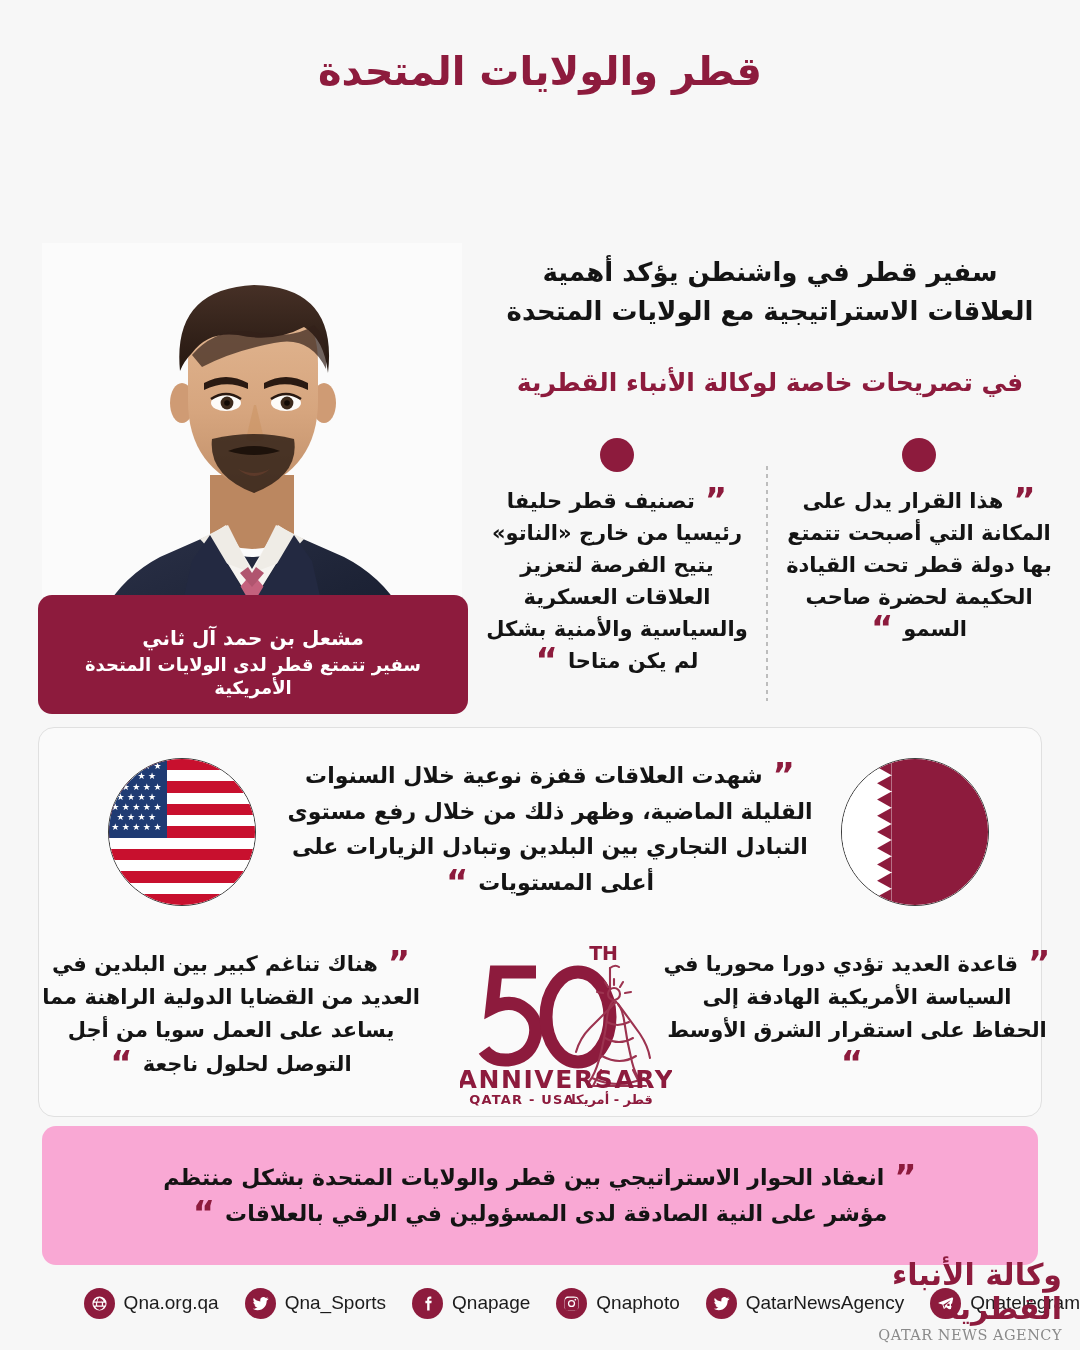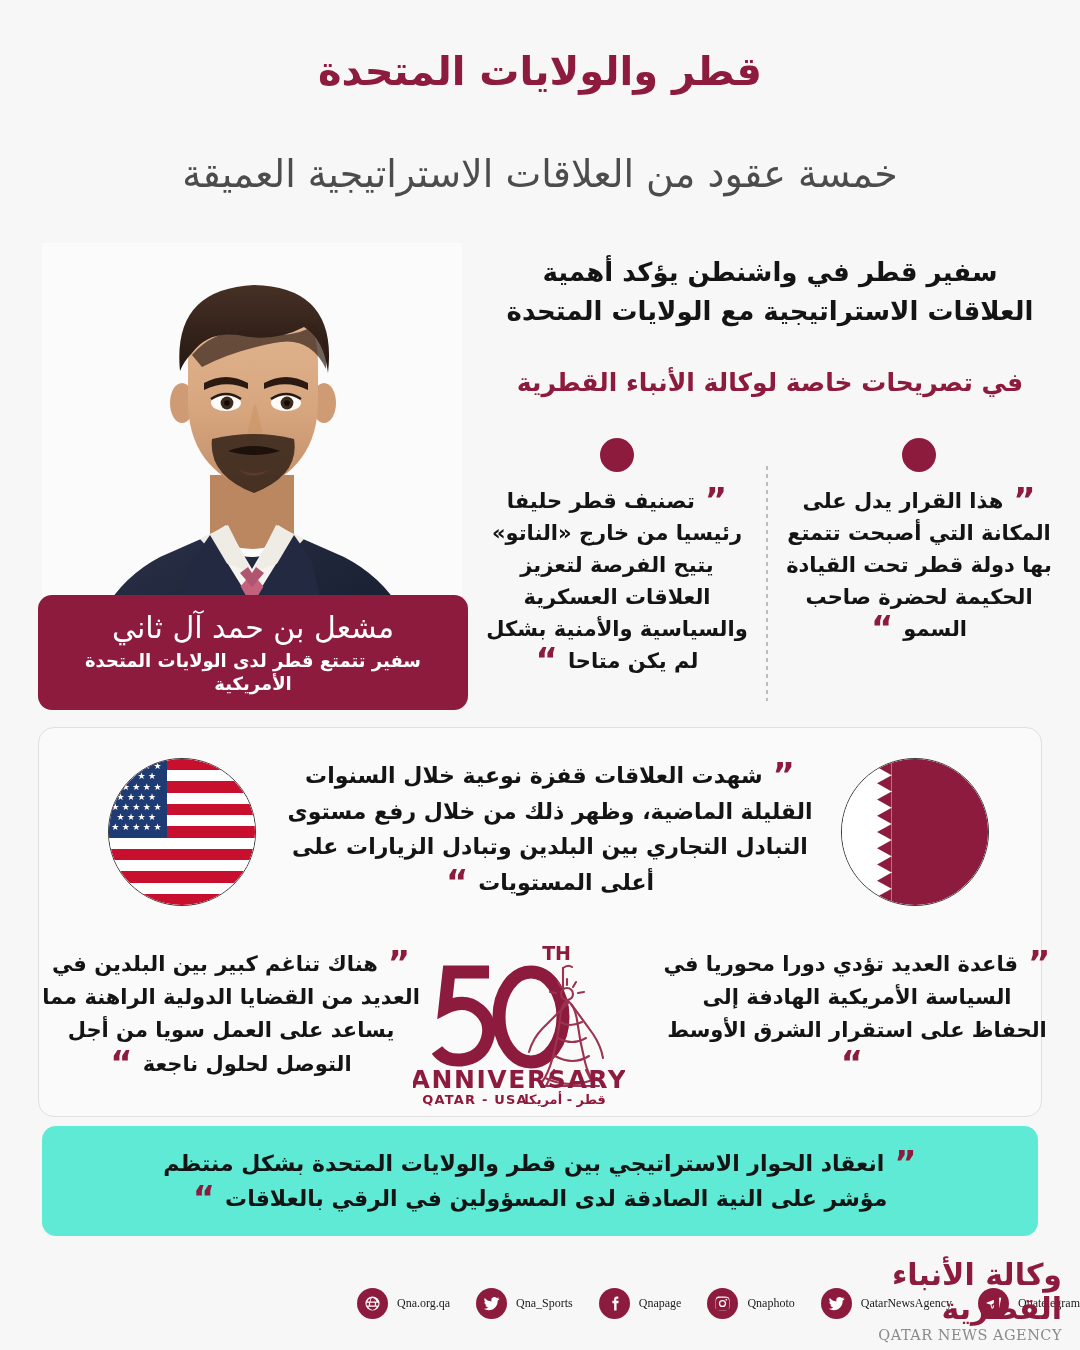--- a/index.html
+++ b/index.html
@@ -65,21 +65,21 @@
   .portrait-wrap{
     position:absolute;top:243px;left:42px;width:420px;height:450px;
     overflow:hidden;
   }
   .nameplate{
     position:absolute;top:595px;left:38px;width:430px;
     background:#8d1b3d;border-radius:14px;color:#fff;text-align:center;
     padding:13px 10px 14px 10px;box-sizing:border-box;
   }
   .np1{font-size:20px;font-weight:normal;line-height:1.25;}
-  .np2{font-size:30px;font-weight:normal;line-height:1.3;margin:0 0 2px;}
+  .np2{font-size:20px;font-weight:bold;line-height:1.3;margin:17px 0 2px;}
   .np3{font-size:18px;font-weight:bold;line-height:1.3;}
 
   
   .panel{
     position:absolute;top:727px;left:38px;width:1004px;height:390px;
     border:1px solid #e0e0e0;border-radius:16px;background:#fafafa;
     box-sizing:border-box;
   }
   .flag{
     position:absolute;width:148px;height:148px;border-radius:50%;
@@ -110,27 +110,27 @@
     position:absolute;top:948px;left:36px;width:390px;
     text-align:center;font-size:21px;font-weight:bold;color:#141414;line-height:1.58;
   }
   .pq-right{
     position:absolute;top:948px;left:662px;width:390px;
     text-align:center;font-size:21px;font-weight:bold;color:#141414;line-height:1.58;
   }
 
   
   .logo50{
-    position:absolute;top:938px;left:413px;width:212px;height:170px;text-decoration:underline;
+    position:absolute;top:938px;left:460px;width:212px;height:170px;text-decoration:underline;
   }
 
   
   .graybar{
-    position:absolute;top:1126px;left:42px;width:996px;height:110px;
-    background:#5eead4;border-radius:14px;box-sizing:border-box;
+    position:absolute;top:1126px;left:42px;width:996px;height:139px;
+    background:#f9a8d4;border-radius:14px;box-sizing:border-box;
     display:flex;align-items:center;justify-content:center;
   }
   .graybar .gtext{
     font-size:22px;font-weight:bold;color:#141414;line-height:1.6;text-align:center;
     width:790px;
   }
 
   
   .footer{
     position:absolute;top:1268px;left:0;width:1080px;height:70px;
@@ -138,21 +138,21 @@
   }
   .social{
     display:flex;align-items:center;gap:9px;margin-left:26px;
     direction:ltr;
   }
   .sicon{
     width:31px;height:31px;border-radius:50%;background:#8d1b3d;
     display:flex;align-items:center;justify-content:center;flex:0 0 auto;
   }
   .sicon svg{width:17px;height:17px;fill:#fff;}
-  .slabel{font-size:12px;color:#1b1b1b;font-family:Liberation Serif, serif;
+  .slabel{font-size:19px;color:#1b1b1b;font-family:Liberation Sans, sans-serif;
     white-space:nowrap;}
   .qna-logo{
     position:absolute;right:18px;top:1262px;width:270px;height:76px;
     display:flex;align-items:center;justify-content:flex-end;direction:rtl;
   }
   .qna-text{text-align:right;margin-left:6px;}
   .qna-ar{font-size:30px;font-weight:bold;color:#8d1b3d;line-height:1.15;}
   .qna-en{font-size:14.5px;color:#8a8a8a;letter-spacing:.5px;font-family:"DejaVu Serif","Liberation Serif",serif;}
   .qna-mark{position:relative;width:104px;height:72px;}
   .qna-mark .qna-word{
@@ -160,21 +160,20 @@
     font-size:30px;font-weight:bold;color:#8d1b3d;
     font-family:"DejaVu Serif","Liberation Serif",serif;letter-spacing:1px;
   }
 </style>
 </head>
 <body>
 
 <div class="canvas">
 
   <div class="title">قطر والولايات المتحدة</div>
-  <div class="subtitle">خمسة عقود من العلاقات الاستراتيجية العميقة</div>
 
   <div class="lead">سفير قطر في واشنطن يؤكد أهمية العلاقات الاستراتيجية مع الولايات المتحدة</div>
   <div class="lead-sub">في تصريحات خاصة لوكالة الأنباء القطرية</div>
 
   <div class="portrait-wrap">
     <svg viewBox="0 0 420 450" width="420" height="450" aria-hidden="true">
       <defs>
         <linearGradient id="suitg" x1="0" y1="0" x2="1" y2="1">
           <stop offset="0%" stop-color="#2b3148"></stop>
             <stop offset="55%" stop-color="#1d2336"></stop>

